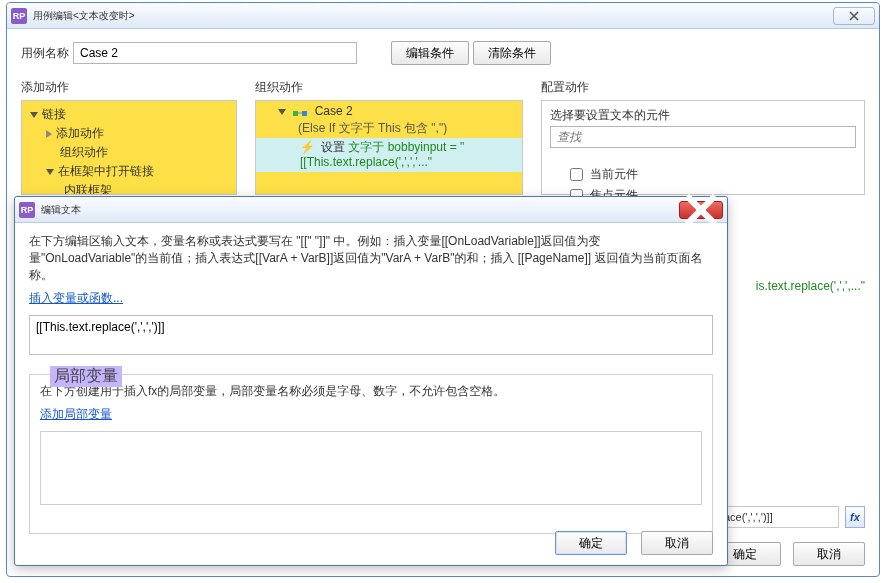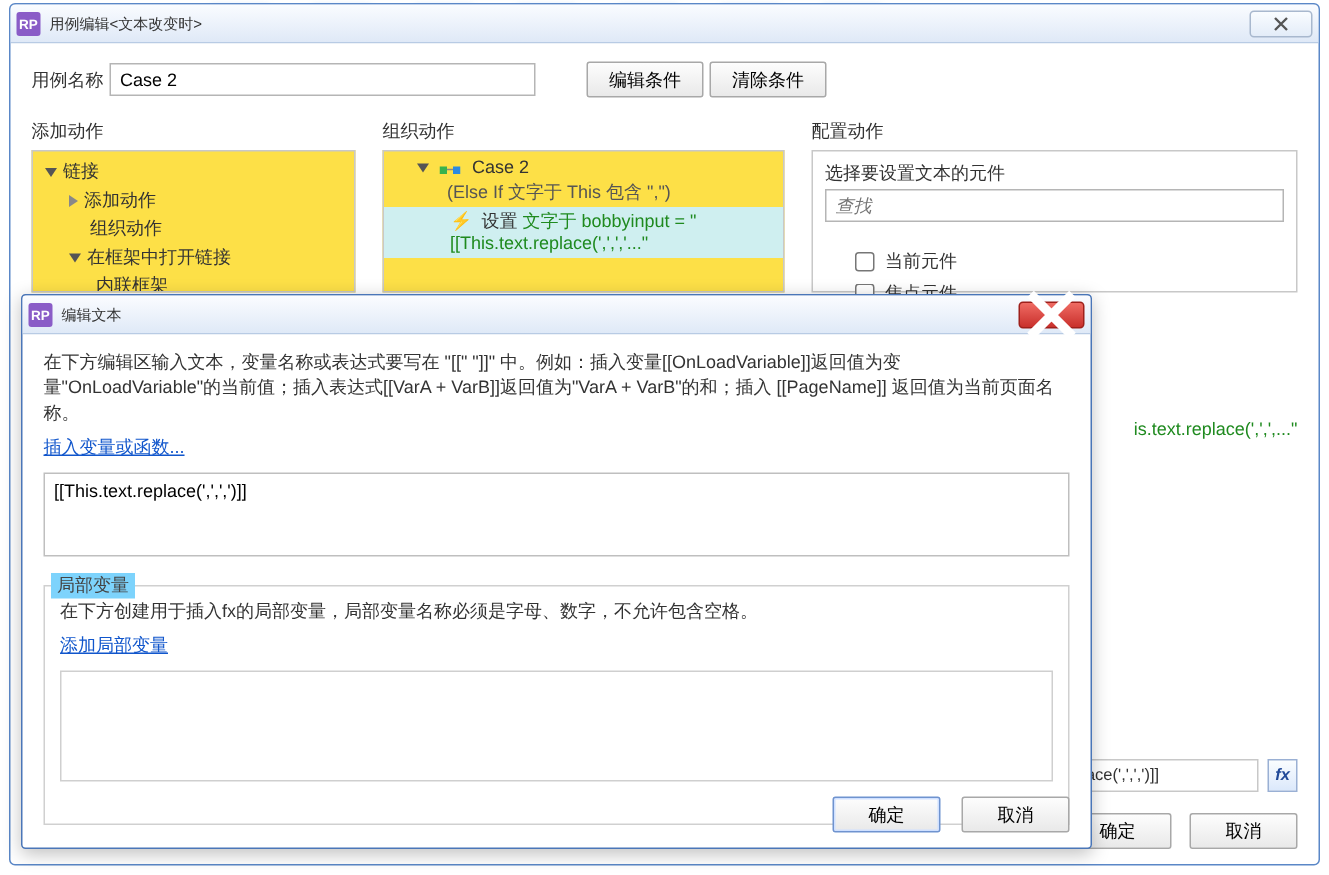--- a/index.html
+++ b/index.html
@@ -63,24 +63,24 @@
   .outer-footer .btn { width:72px; }
 
   
   .modal { position:absolute; left:14px; top:196px; width:714px; height:370px; border:1px solid #4a76b8; border-radius:3px; background:#fff; box-shadow:0 3px 12px rgba(0,0,0,.25); }
   .modal-titlebar { height:26px; background: linear-gradient(#fbfcff,#dfe9f7); border-bottom:1px solid #b8cbe4; display:flex; align-items:center; padding:0 4px; border-radius:3px 3px 0 0; }
   .modal-close { margin-left:auto; width:44px; height:18px; border-radius:3px; background:linear-gradient(#ef6b63,#c9302c); border:1px solid #9e201b; display:flex;align-items:center;justify-content:center; }
   .modal-close svg { stroke:#fff; }
   .modal-body { position:absolute; inset:26px 0 0 0; padding:10px 14px 8px 14px; }
   .help-text { font-size:12px; line-height:17px; color:#333; }
   .link { color:#1156cc; text-decoration:underline; cursor:pointer; display:inline-block; margin-top:6px; }
-  .big-input { width:100%; height:56px; border:1px solid #bfbfbf; padding:4px 6px; font-size:12px; resize:none; margin-top:8px; }
+  .big-input { width:100%; height:40px; border:1px solid #bfbfbf; padding:4px 6px; font-size:12px; resize:none; margin-top:8px; }
 
   .fieldset { border:1px solid #d0d0d0; margin-top:16px; padding:8px 10px 10px 10px; position:relative; height:160px; }
-  .fieldset-legend { position:absolute; top:-9px; left:4px; background:#7dd3fc; padding:0 4px; font-size:12px; color:#444; }
+  .fieldset-legend { position:absolute; top:-9px; left:20px; background:#c4b5fd; padding:0 4px; font-size:16px; color:#444; }
   .locvar-box { width:100%; height:74px; border:1px solid #cfcfcf; margin-top:8px; background:#fff; }
 
   .modal-footer { position:absolute; right:14px; bottom:10px; display:flex; gap:14px; }
   .modal-footer .btn { width:72px; }
   .btn-default { border:1px solid #6f93cf; box-shadow:0 0 0 1px #cfe0ff inset; }
 
   
   .bg-blur { position:absolute; left:140px; top:4px; right:80px; height:14px; display:flex; gap:28px; filter:blur(2px); opacity:.5; }
   .bg-blur span { width:40px;height:10px;background:#6aa7e8;border-radius:2px; }
 </style>

